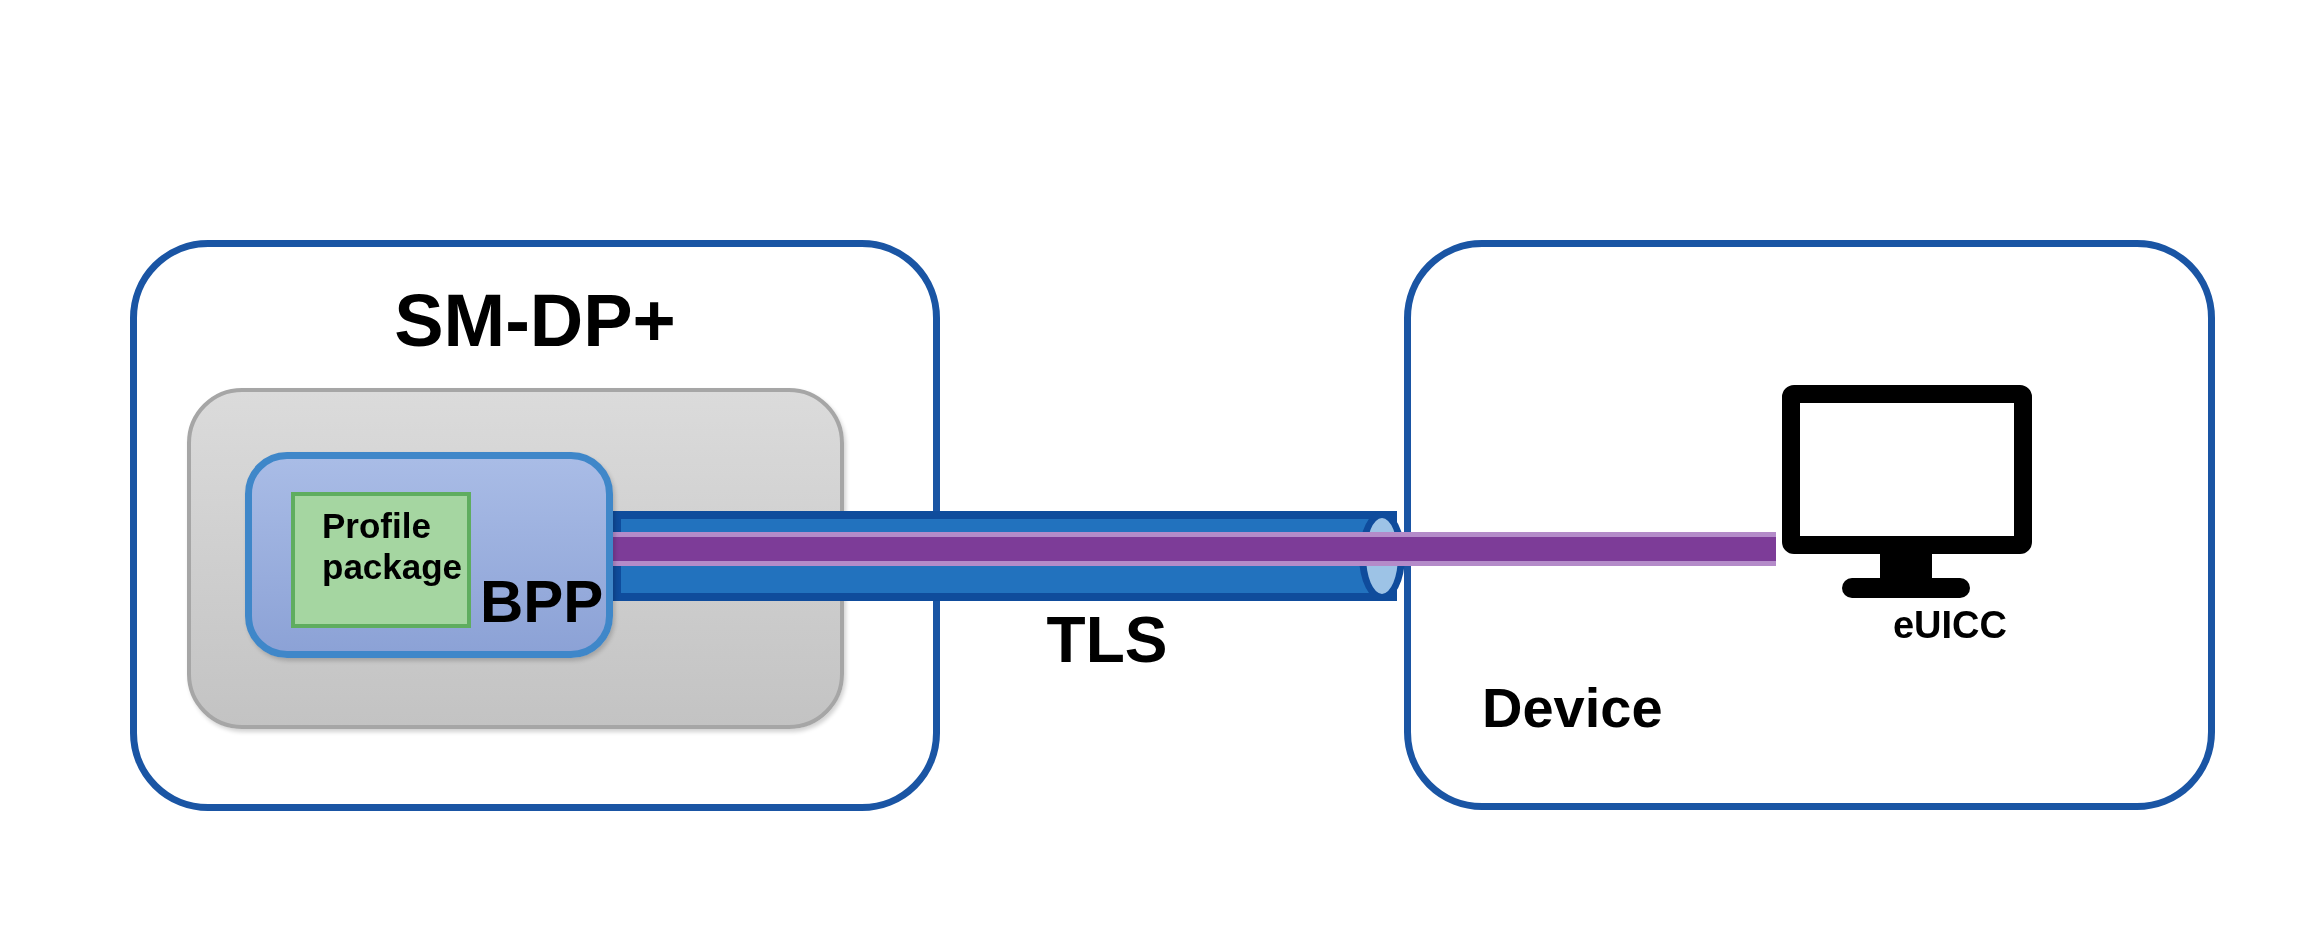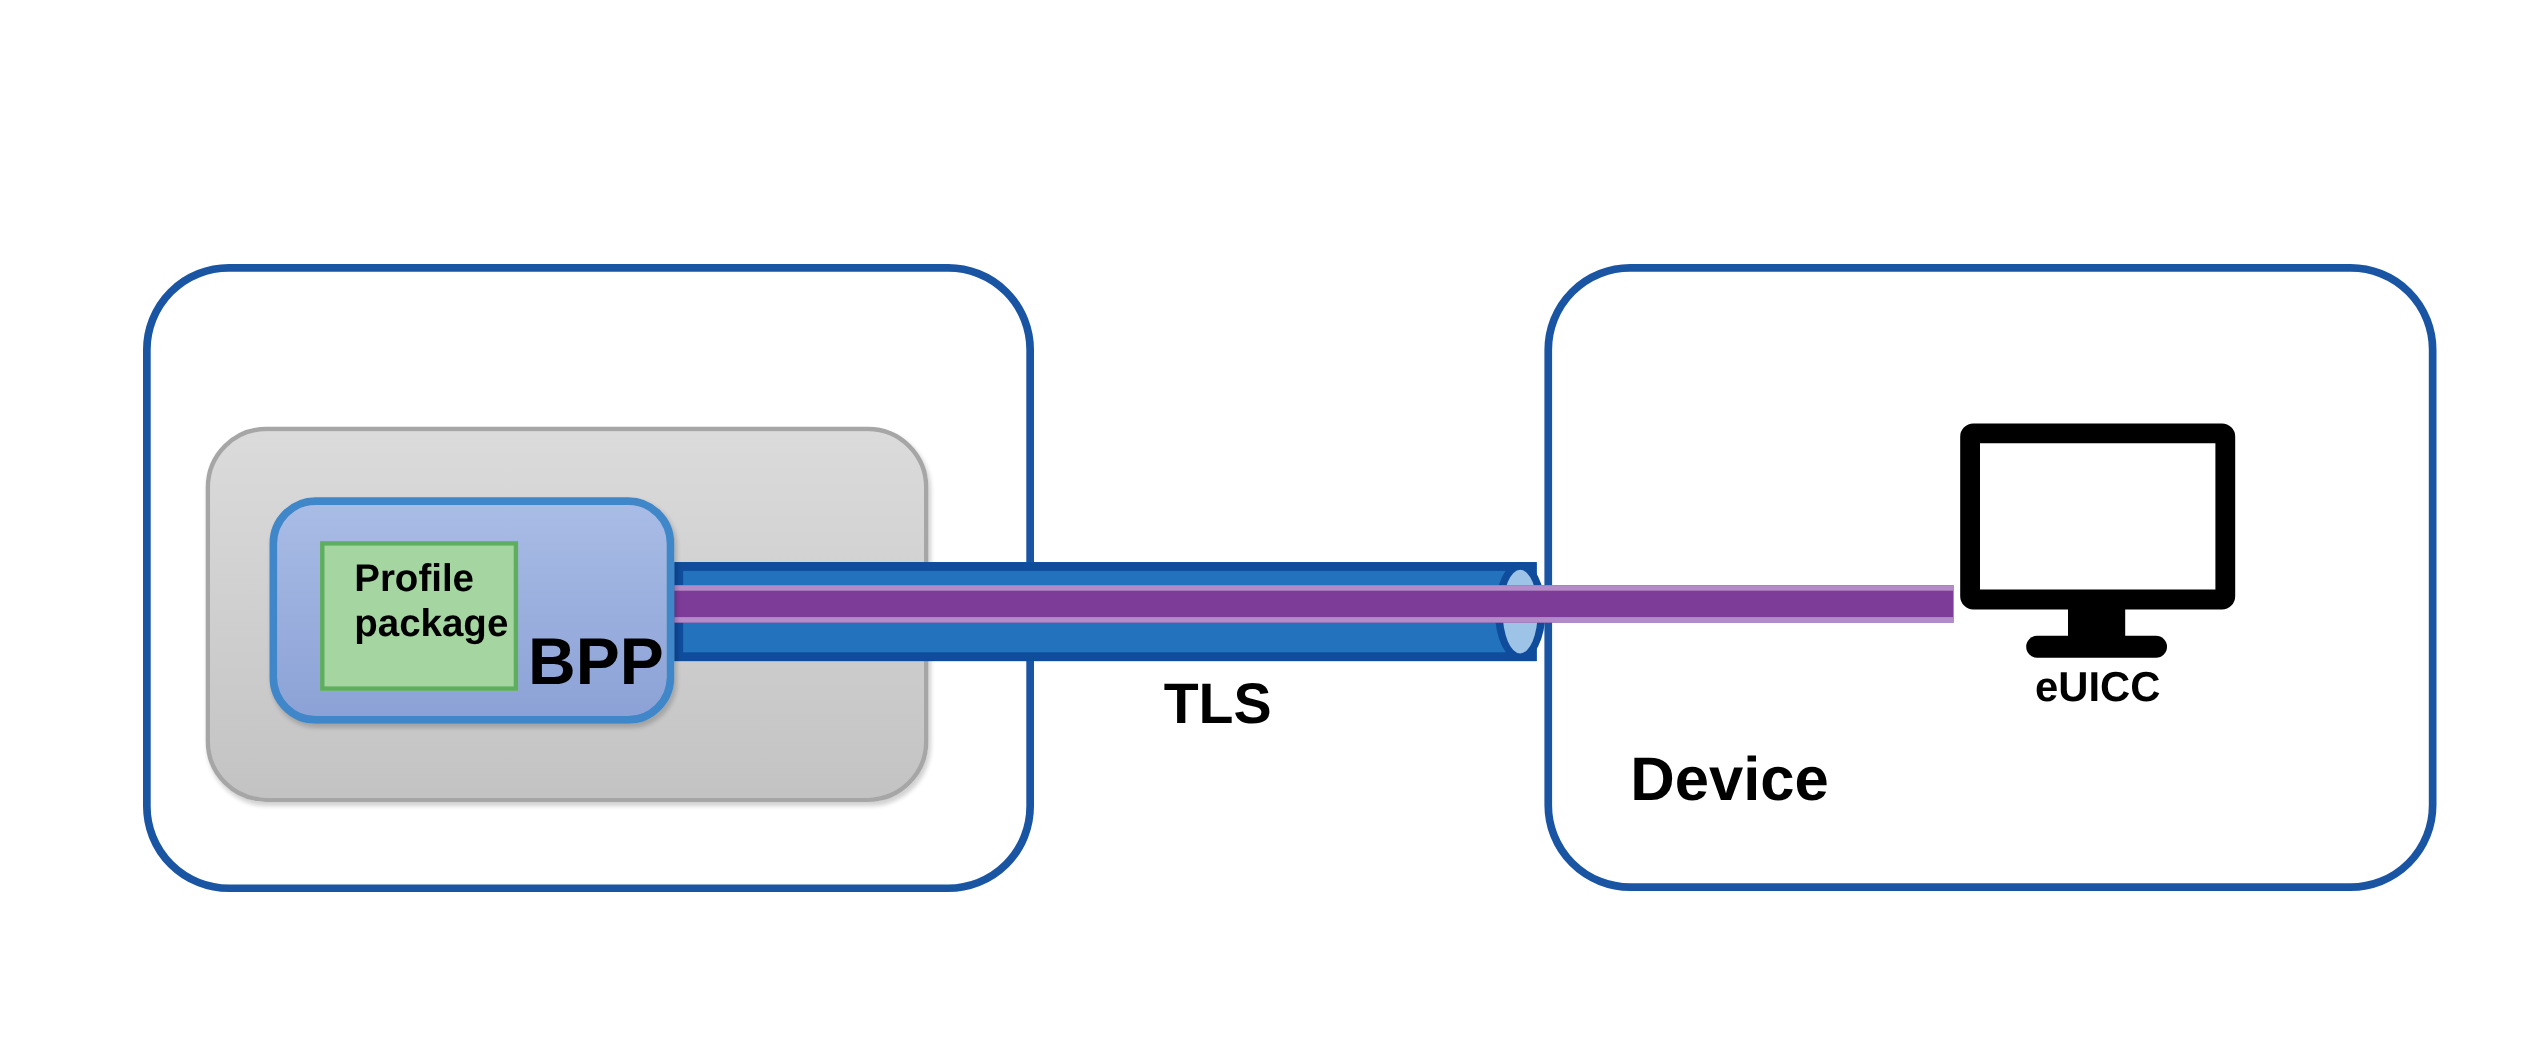--- a/index.html
+++ b/index.html
@@ -110,21 +110,21 @@
     font-size: 35px; line-height: 41px;
     font-weight: bold;
     color: var(--text-color, #000);
   }
 
   
   .tls-label {
     position: absolute;
     left: 1007px; top: 611px; width: 200px;
     text-align: center;
-    font-size: 52px; line-height: 58px;
+    font-size: 64px; line-height: 58px;
     font-weight: bold;
     color: var(--text-color, #000);
     z-index: 7;
   }
 
   
   .monitor-frame {
     position: absolute;
     left: 371px; top: 138px; width: 250px; height: 169px;
     border: 18px solid var(--icon-color, #000);
@@ -138,32 +138,33 @@
   }
   .monitor-base {
     position: absolute;
     left: 431px; top: 331px; width: 128px; height: 20px;
     background: var(--icon-color, #000);
     border-radius: 10px;
   }
   .euicc-label {
     position: absolute;
     left: 396px; top: 356px; width: 200px;
-    text-align: center;
+    text-align: right;
     font-size: 38px; line-height: 44px;
     font-weight: bold;
     color: var(--text-color, #000);
   }
 </style>
 </head>
 <body>
 
 <div class="canvas">
 
   <div class="entity-box smdp-box">
+    <div class="box-title smdp-title">SM-DP+</div>
     <div class="gray-box"></div>
   </div>
 
   <div class="entity-box device-box">
     <div class="box-title device-title">Device</div>
     <div class="monitor-frame"></div>
     <div class="monitor-neck"></div>
     <div class="monitor-base"></div>
     <div class="euicc-label">eUICC</div>
   </div>

